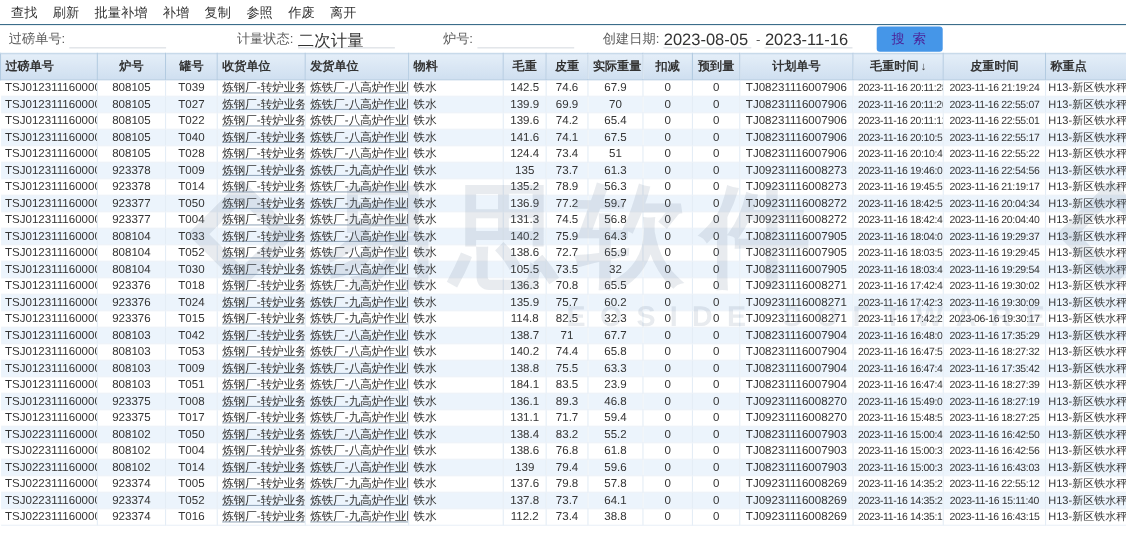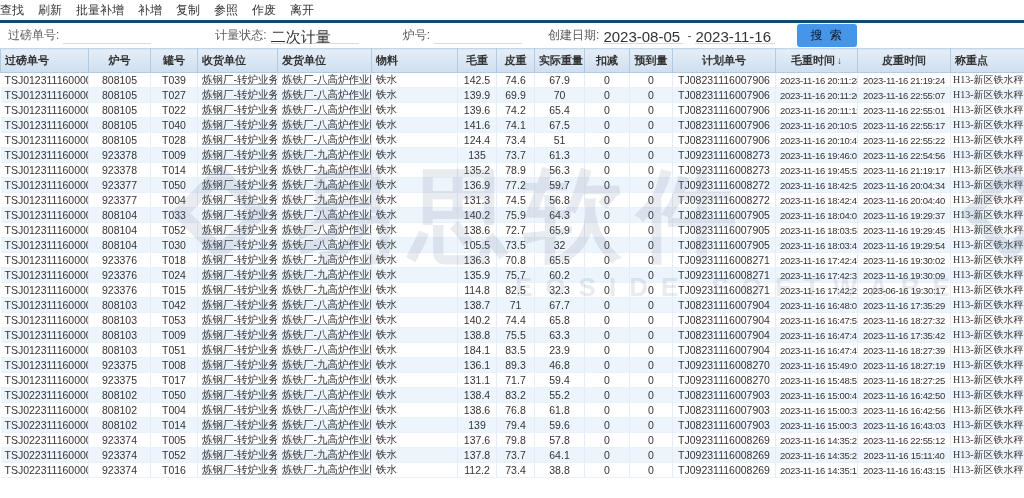--- a/index.html
+++ b/index.html
@@ -8,50 +8,50 @@
   .app { position:relative; width:1024px; height:498px; background:#fff; }
 
   
   .tabbar { height:17px; display:flex; align-items:flex-end; background:#fdfdfd;
     border-bottom:1px solid #e8e8e8; padding-left:8px; }
   .tab { font-size:11px; color:#666; padding:2px 10px 3px 10px; cursor:pointer; }
   .tab.active { color:#2f74cd; font-weight:bold; border-bottom:2px solid #2f74cd; padding-bottom:1px; }
   .tab .close { color:#9ab6dc; font-weight:normal; margin-left:3px; font-size:10px; }
 
   
-  .toolbar { height:23px; display:flex; align-items:center; gap:14px; 
-    border-bottom:3px solid #0c4a6e; background:#fff; }
+  .toolbar { height:23px; display:flex; align-items:center; gap:14px; padding-left:10px;
+    border-bottom:1px solid #0c4a6e; background:#fff; }
   .tbtn { font-size:12px; color:#333; cursor:pointer; white-space:nowrap; }
 
   
   .filterbar { height:25px; display:flex; align-items:center; font-size:12px; color:#5a5a5a;
     padding-left:8px; background:#fff; }
   .f-label { white-space:nowrap; }
   .f-input { display:inline-block; width:88px; border-bottom:1px solid #d7dce2; height:16px;
     font-size:15px; color:#333; margin:0 4px; text-align:left; }
   .f-input.date { width:80px; }
   .f-gap1 { margin-left:60px; } .f-gap2 { margin-left:40px; } .f-gap3 { margin-left:22px; }
-  .search-btn { margin-left:18px; background:#4596e8; color:#0f172a; border:none; border-radius:3px;
+  .search-btn { margin-left:18px; background:#4596e8; color:#4c1d95; border:none; border-radius:3px;
     font-size:12px; padding:3px 13px; cursor:pointer; letter-spacing:2px; }
 
   
   table { border-collapse:collapse; table-layout:fixed; width:1024px;border-radius:26px; }
   thead th { height:24px; background:linear-gradient(180deg,#e4eef8 0%,#cfdff0 100%);
     border:1px solid #b3cbe1; border-top:1px solid #c3d6e8; font-size:11px; color:#333;
     font-weight:bold; padding:0 4px; white-space:nowrap; overflow:hidden; cursor:pointer; }
   tbody td { height:15px; font-size:10.5px; color:#333; padding:0 4px;
     border-right:1px solid #e4edf6; border-bottom:1px solid #eaf1f8;
     white-space:nowrap; overflow:hidden; }
   tbody tr { background:#fff; cursor:pointer; }
   tbody tr.alt { background:#ecf4fc; }
   td.a-left, th.a-left { text-align:left; }
   td.a-center, th.a-center { text-align:center; }
   td.link span { text-decoration:underline; text-decoration-color:#97a9bc; text-underline-offset:1px; }
   td.c-time { font-size:9.5px; letter-spacing:-0.3px; }
-  td.c-point { font-size:10px; padding:0 2px;font-family:Liberation Serif, serif; }
+  td.c-point { font-size:10px; padding:0 2px; }
   .sort-ico { font-size:10px; color:#444; margin-left:2px; }
 
   
   .wm { position:absolute; pointer-events:none; z-index:6; opacity:0.16; color:#6d8299; }
   .wm-1 { left:185px; top:160px; } .wm-2 { left:975px; top:160px; }
   .wm-logo { position:absolute; left:0; top:18px; width:70px; height:70px;
     border:14px solid #6d8299; transform:rotate(45deg); }
   .wm-cn { position:absolute; left:110px; top:0; font-size:100px; font-weight:700;
     letter-spacing:14px; white-space:nowrap; line-height:1.1; }
   .wm-en { position:absolute; left:330px; top:112px; font-size:26px; font-weight:700;

